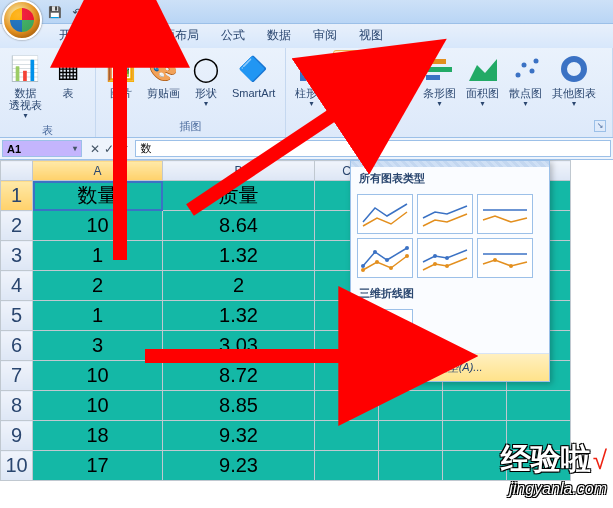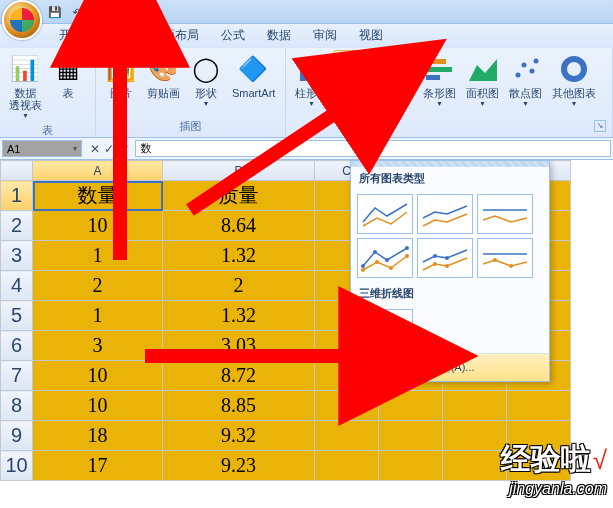--- a/index.html
+++ b/index.html
@@ -22,48 +22,48 @@
   .group-title { height:16px; font-size:11px; color:#4a6a9c; text-align:center; position:relative; }
   .group-title .dlg { position:absolute; right:2px; top:1px; width:12px; height:12px; border:1px solid #9cc0e8; font-size:8px; color:#4a6a9c; }
   .rbtn { display:flex; flex-direction:column; align-items:center; padding:2px 4px; cursor:pointer; border:1px solid transparent; border-radius:3px; }
   .rbtn.active { background: linear-gradient(#fff0c0,#ffd976); border-color:#e8b552; }
   .rbtn .ico { width:32px; height:32px; display:flex; align-items:center; justify-content:center; font-size:24px; }
   .rbtn .lbl { font-size:11px; color:#2a466f; text-align:center; line-height:12px; margin-top:2px; }
   .rbtn .dd { font-size:8px; color:#2a466f; }
   
   
   .fbar { height:22px; display:flex; border-bottom:1px solid #9cc0e8; background:#eef4fc; align-items:stretch; }
-  .namebox { width:80px; border:1px solid #9cc0e8; background:#a3a3a3; display:flex; align-items:center; padding:0 4px; font-size:11px; margin:2px; }
+  .namebox { width:80px; border:1px solid #9cc0e8; background:#c4b5fd; display:flex; align-items:center; padding:0 4px; font-size:11px; margin:2px;font-weight:bold; }
   .namebox .dd { margin-left:auto; font-size:8px; color:#456; }
   .fxbtns { display:flex; align-items:center; gap:4px; padding:0 6px; color:#456; font-size:12px; }
   .formula { flex:1; border:1px solid #9cc0e8; background:#fff; margin:2px; display:flex; align-items:center; padding:0 4px; font-size:11px; }
   
   
   .gridwrap { position:relative; height:348px; overflow:hidden; }
   .grid { border-collapse:collapse; font-size:12px; }
   .grid th, .grid td { border:1px solid #c0c8d0; }
   .grid .corner { width:32px; height:20px; background:linear-gradient(#f0f4fb,#dde6f5); }
   .grid .colh { height:20px; background:linear-gradient(#f0f4fb,#dde6f5); text-align:center; color:#2a466f; font-weight:normal; }
   .grid .rowh { width:32px; background:linear-gradient(#f0f4fb,#dde6f5); text-align:center; color:#2a466f; font-weight:normal; }
   .grid .colh.sel, .grid .rowh.sel { background:linear-gradient(#ffe9a8,#ffd16a); }
-  .grid .cell { background:#eab308; text-align:center; font-family: Liberation Serif, serif; }
+  .grid .cell { background:#14b8a6; text-align:center; font-family: Liberation Sans, sans-serif; }
   .colA { width:130px; } .colB { width:152px; }
   .colC, .colD, .colE, .colF { width:64px; }
   .r1 { height:30px; font-size:20px; }
   .rn { height:30px; font-size:20px; }
   .cell.selected { outline:2px solid #3b72c4; outline-offset:-2px; }
   
   
   .panel { position:absolute; left:350px; top:0px; width:200px; background:#fafcff; border:1px solid #9cc0e8; box-shadow:2px 2px 6px rgba(0,0,0,.25); font-size:11px; z-index:20; }
   .panel-head { background: repeating-linear-gradient(45deg,#cfe0f5,#cfe0f5 3px,#c3d7f0 3px,#c3d7f0 6px); height:6px; }
   .panel-sec-title { padding:4px 8px; color:#2a466f; font-weight:bold; }
   .panel-grid { display:flex; flex-wrap:wrap; padding:4px 6px; gap:4px; }
   .thumb { width:56px; height:40px; border:1px solid #9cc0e8; background:#fff; display:flex; align-items:center; justify-content:center; cursor:pointer; }
   .thumb svg { width:48px; height:32px; }
-  .panel-foot { border-top:1px solid #d8e4f5; padding:6px 8px; display:flex; align-items:center; gap:12px; color:#2a466f; cursor:pointer; background:linear-gradient(#fff0c0,#ffe28a); }
+  .panel-foot { border-top:1px solid #d8e4f5; padding:6px 8px; display:flex; align-items:center; gap:20px; color:#2a466f; cursor:pointer; background:linear-gradient(#fff0c0,#ffe28a);font-style:italic; }
   
   
   .arrows { position:absolute; left:0; top:0; width:613px; height:508px; pointer-events:none; z-index:30; }
   
   
   .wm { position:absolute; right:6px; bottom:10px; z-index:40; text-align:right; }
   .wm .big { font-size:30px; font-weight:bold; color:#fff; text-shadow: -1px -1px 0 #000,1px -1px 0 #000,-1px 1px 0 #000,1px 1px 0 #000; }
   .wm .check { color:#e21; font-size:26px; margin-left:2px; }
   .wm .sm { font-size:16px; font-style:italic; color:#fff; text-shadow: -1px -1px 0 #000,1px -1px 0 #000,-1px 1px 0 #000,1px 1px 0 #000; }
 </style>

